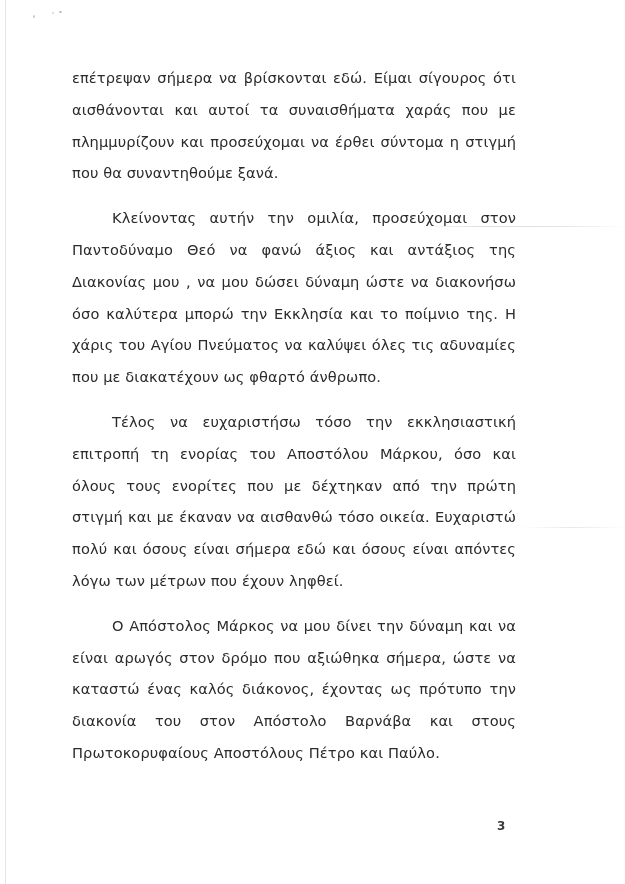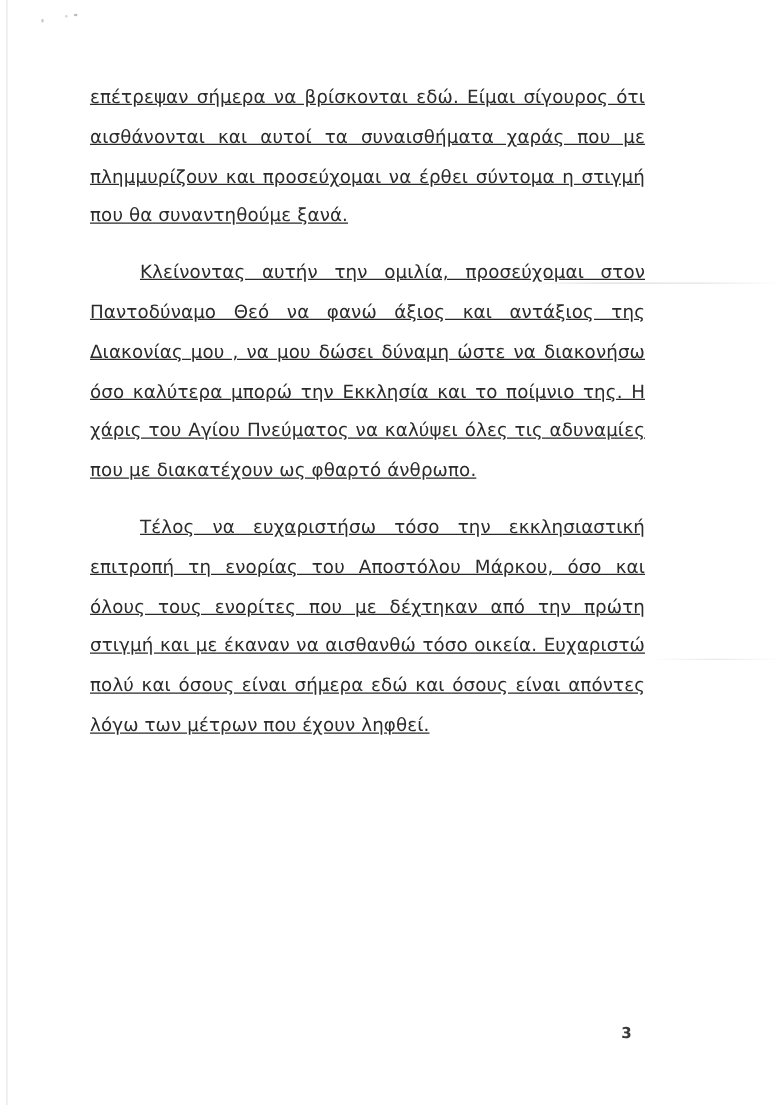--- a/index.html
+++ b/index.html
@@ -63,21 +63,20 @@
   }
 
   p.para {
     margin: 0 0 13px 0;
     text-align: justify;
     text-indent: 40px;
     font-size: 14.6px;
     line-height: 31.8px;
     color: #2b2b2b;
     letter-spacing: 0.1px;
-    text-decoration: underline;
     
   }
 
   p.para.no-indent {
     text-indent: 0;
   }
 
   .page-number {
     position: absolute;
     left: 0;
@@ -108,19 +107,20 @@
   <div class="scan-streak"></div>
   <div class="scan-streak-2"></div>
 
   <div class="body-text">
     <p class="para no-indent">επέτρεψαν σήμερα να βρίσκονται εδώ. Είμαι σίγουρος ότι  αισθάνονται και αυτοί τα συναισθήματα χαράς που με πλημμυρίζουν και προσεύχομαι να έρθει σύντομα η στιγμή που θα συναντηθούμε ξανά.</p>
 
     <p class="para">Κλείνοντας αυτήν την ομιλία, προσεύχομαι στον Παντοδύναμο Θεό να φανώ άξιος και αντάξιος της Διακονίας μου , να μου δώσει δύναμη ώστε να διακονήσω όσο καλύτερα μπορώ την Εκκλησία και το ποίμνιο της. Η χάρις του Αγίου Πνεύματος να καλύψει όλες τις αδυναμίες που με διακατέχουν ως φθαρτό άνθρωπο.</p>
 
     <p class="para">Τέλος να ευχαριστήσω τόσο την εκκλησιαστική επιτροπή τη ενορίας του Αποστόλου Μάρκου, όσο και όλους τους ενορίτες που με δέχτηκαν από την πρώτη στιγμή  και με έκαναν να αισθανθώ τόσο οικεία. Ευχαριστώ πολύ και όσους είναι σήμερα εδώ και όσους είναι απόντες λόγω των μέτρων που έχουν ληφθεί.</p>
 
+    <p class="para">Ο Απόστολος Μάρκος να μου δίνει την δύναμη και να είναι αρωγός στον δρόμο που αξιώθηκα σήμερα, ώστε να καταστώ ένας καλός διάκονος, έχοντας ως πρότυπο την διακονία του στον Απόστολο Βαρνάβα και στους Πρωτοκορυφαίους Αποστόλους Πέτρο και Παύλο.</p>
   </div>
 
   <div class="page-number">
     <span class="pn-inner">3</span>
   </div>
 
 </div>
 
 </body></html>

